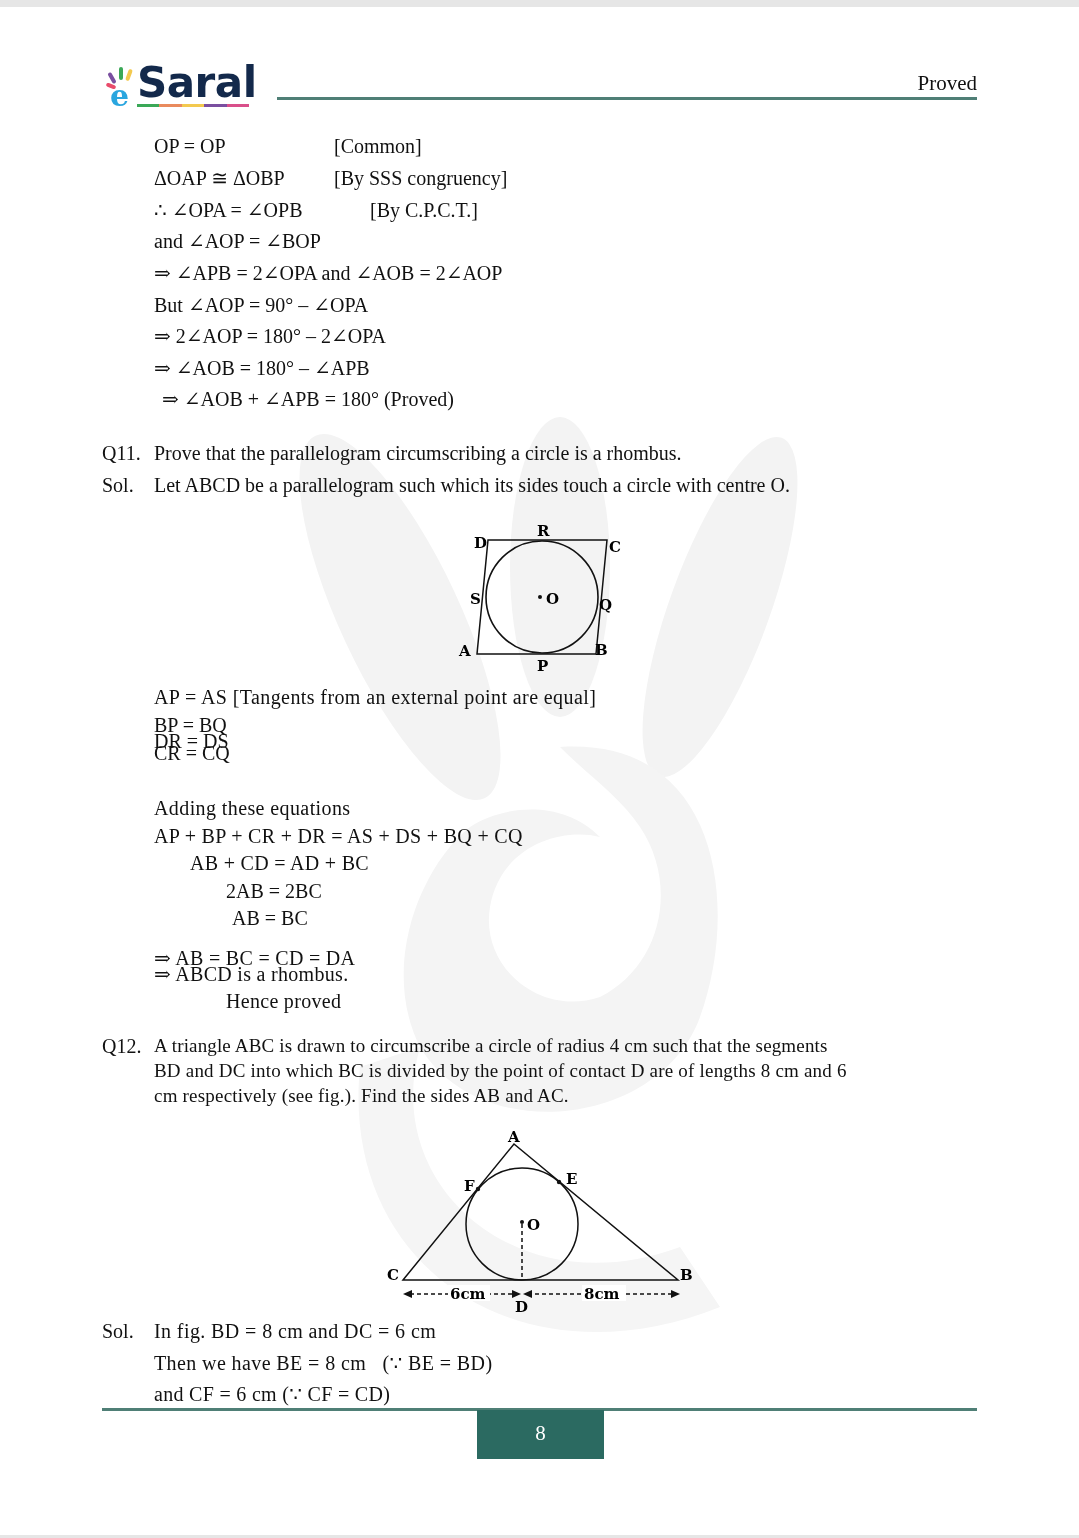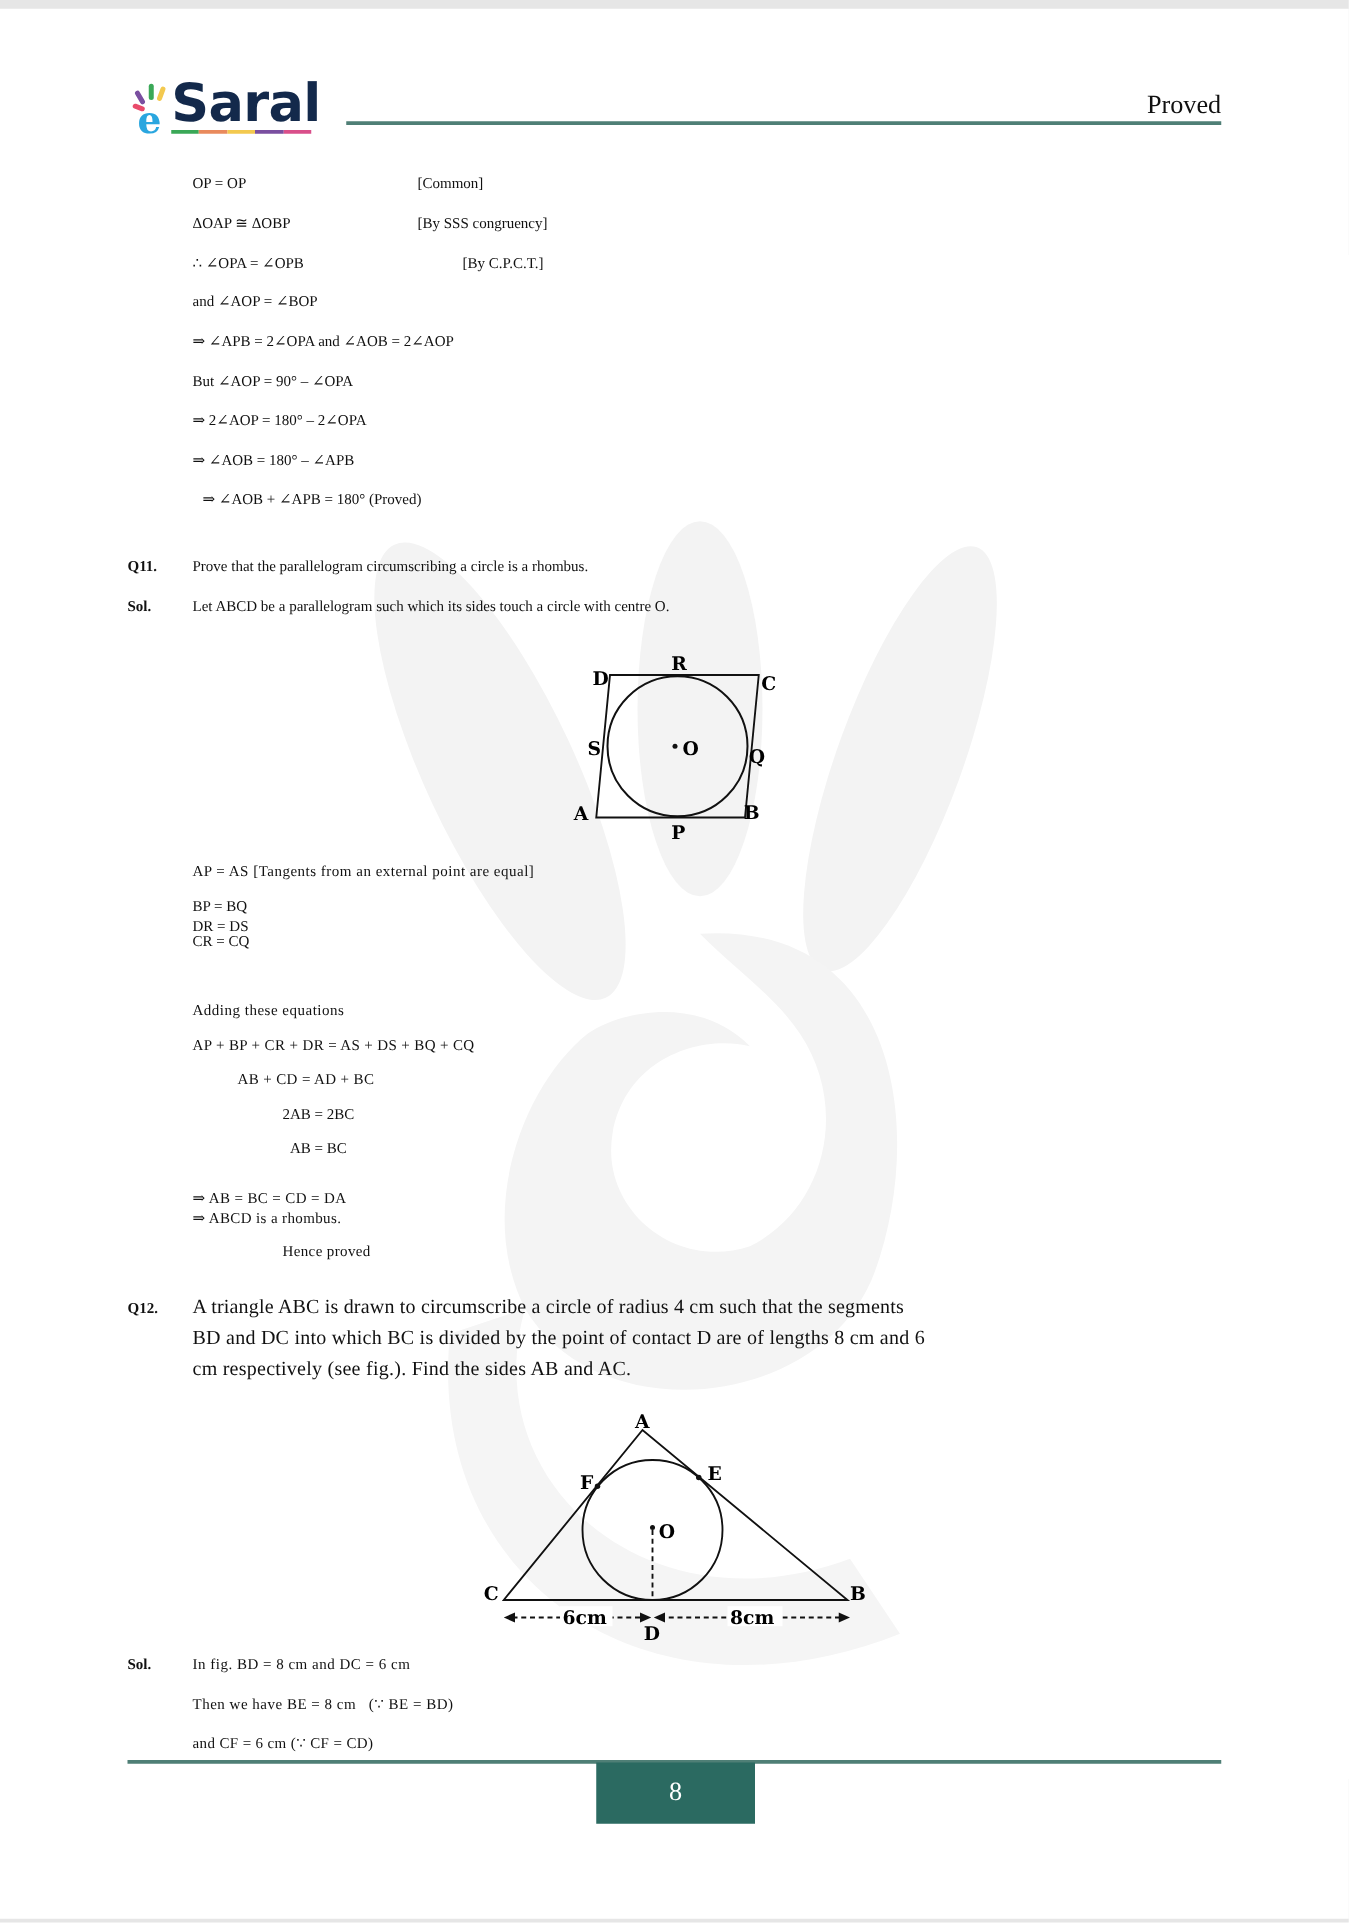--- a/index.html
+++ b/index.html
@@ -6,23 +6,23 @@
   body { width:1079px; height:1538px; background:#e6e6e6; position:relative; overflow:hidden;
          font-family:"Liberation Serif", "DejaVu Serif", serif; color:#111; }
   .page { position:absolute; left:0; top:7px; width:1079px; height:1528px; background:#fff; overflow:hidden; }
   .watermark { position:absolute; left:0; top:0; width:1079px; height:1528px; pointer-events:none; }
   .logo { position:absolute; left:102px; top:55px; width:150px; height:50px; }
   .logo-text { position:absolute; left:35px; top:-4px; font-family:"DejaVu Sans", sans-serif; font-size:42px; font-weight:bold; color:#13294b; letter-spacing:-0.5px; }
   .logo-bar { position:absolute; left:35px; top:42px; height:3px; width:112px; display:flex; }
   .logo-bar span { flex:1; height:3px; }
   .header-rule { position:absolute; left:277px; top:90px; width:700px; height:3px; background:#4f7f76; }
   .header-title { position:absolute; right:102px; top:64px; font-size:21px; }
-  .line { position:absolute; font-size:12px; line-height:24px; white-space:nowrap; }
-  .qlabel { font-weight:bold;text-align:right; }
-  .q-text { font-size:16px; line-height:25px; }
+  .line { position:absolute; font-size:20px; line-height:24px; white-space:nowrap; }
+  .qlabel { font-weight:normal;text-align:right; }
+  .q-text { font-size:19px; line-height:25px; }
   .footer-rule { position:absolute; left:102px; top:1401px; width:875px; height:3px; background:#4f7f76; }
   .page-num { position:absolute; left:477px; top:1403px; width:127px; height:49px; background:#2b6a61; color:#fff; font-size:21px; text-align:center; line-height:46px; }
   svg text { font-family:"DejaVu Serif", serif; font-weight:bold; }
 </style>
 </head>
 <body>
 
 <div class="page">
 
   <svg class="watermark" viewBox="0 0 1079 1528">

